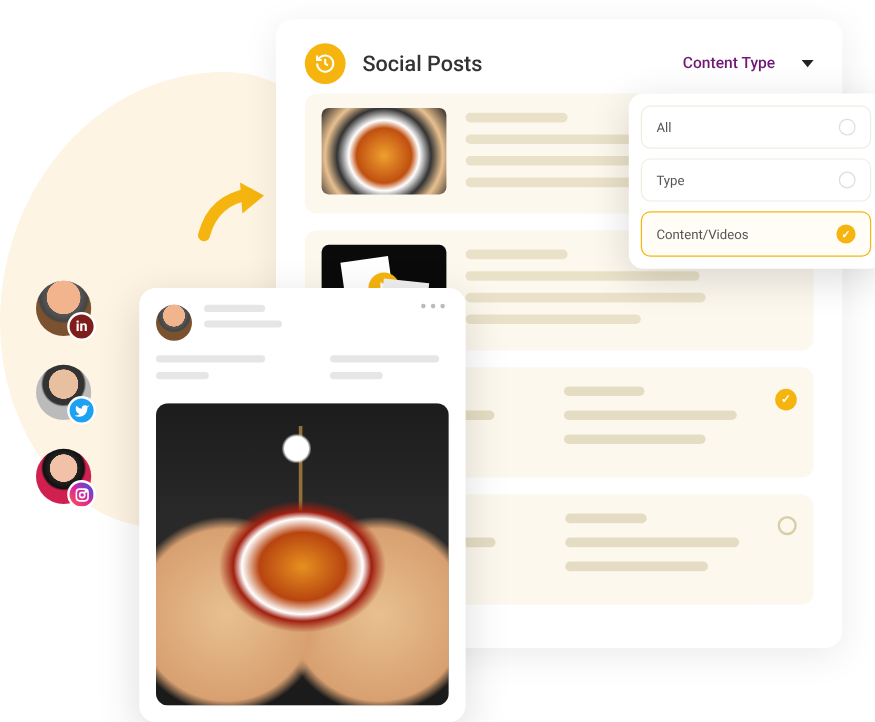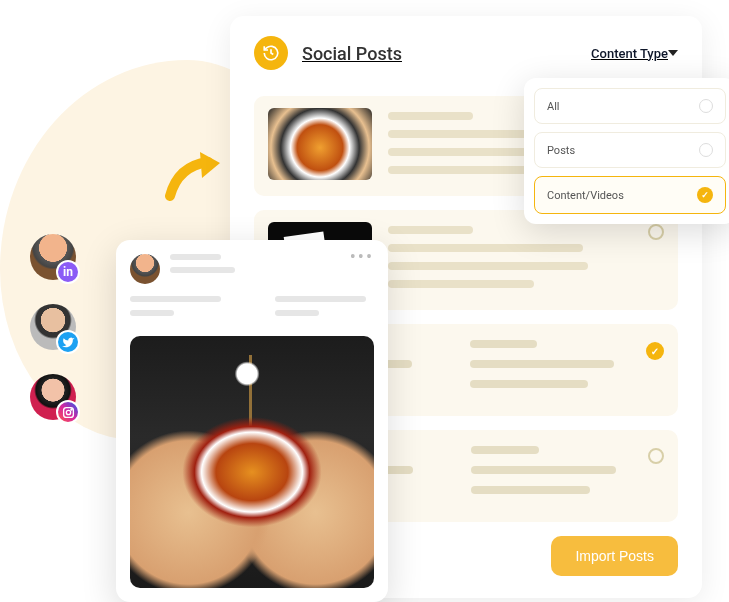--- a/index.html
+++ b/index.html
@@ -10,30 +10,30 @@
 .arrow { position: absolute; left: 164px; top: 148px; z-index: 1; }
 .arrow svg { width: 64px; height: 56px; }
 
 .avatars { position: absolute; left: 30px; top: 234px; display: flex; flex-direction: column; gap: 24px; z-index: 2; }
 .avatar-wrap { position: relative; width: 46px; height: 46px; }
 .avatar { width: 46px; height: 46px; border-radius: 50%; background: #ccc; display: block; }
 .av1 { background: radial-gradient(circle at 50% 30%, #f2b48c 0%, #f2b48c 35%, #555 36%, #444 50%, #7a5230 55%); }
 .av2 { background: radial-gradient(circle at 50% 35%, #e8c0a0 0%, #e8c0a0 32%, #333 33%, #333 45%, #bbb 50%); }
 .av3 { background: radial-gradient(circle at 50% 35%, #f2c2a8 0%, #f2c2a8 30%, #222 31%, #111 45%, #d02050 50%); }
 .badge { position: absolute; bottom: -4px; right: -4px; width: 24px; height: 24px; border-radius: 50%; display: flex; align-items: center; justify-content: center; font-size: 12px; font-weight: bold; color: #fff; border: 2px solid #fff; }
-.li { background: #8b5cf6; }
+.li { background: #7f1d1d; }
 .tw { background: #1da1f2; }
 .ig { background: linear-gradient(45deg, #fd5949, #d6249f, #285AEB); }
 
 .panel { position: absolute; left: 230px; top: 16px; width: 472px; background: #fff; border-radius: 14px; box-shadow: 0 6px 30px rgba(0,0,0,0.08); padding: 20px 24px 22px 24px; z-index: 1; }
-.panel-header { display: flex; align-items: center; gap: 14px; margin-bottom: 26px; text-decoration: underline; }
+.panel-header { display: flex; align-items: center; gap: 14px; margin-bottom: 8px; }
 .hdr-icon { width: 34px; height: 34px; border-radius: 50%; background: #f5b50e; display: flex; align-items: center; justify-content: center; }
 .hdr-icon svg { width: 18px; height: 18px; stroke: #fff; fill: none; stroke-width: 2.2; }
 .panel-title { font-size: 18px; font-weight: 500; color: #333; }
-.ctype { margin-left: auto; display: flex; align-items: center; gap: 0; font-size: 13px; font-weight: 500; color: #0f172a; cursor: pointer; }
+.ctype { margin-left: auto; display: flex; align-items: center; gap: 22px; font-size: 13px; font-weight: 500; color: #701a75; cursor: pointer; }
 .ctype .chev { width: 0; height: 0; border-left: 5px solid transparent; border-right: 5px solid transparent; border-top: 6px solid #222; }
 
 .post-row { display: flex; align-items: flex-start; gap: 16px; padding: 12px 14px; background: #fcf8ee; border-radius: 10px; margin-bottom: 14px; position: relative; }
 .thumb { width: 104px; height: 72px; border-radius: 6px; background: #333; position: relative; overflow: hidden; flex-shrink: 0; }
 .thumb.burger { background: radial-gradient(circle at 50% 55%, #f0a030 0%, #c05010 35%, #fff 45%, #333 60%, #e8c090 75%, #222 100%); }
 .thumb.box { background: #0a0a0a; }
 .thumb.box::before { content: ""; position: absolute; left: 18px; top: 12px; width: 40px; height: 36px; background: #fff; transform: rotate(-8deg); }
 .thumb.box::after { content: ""; position: absolute; left: 50px; top: 30px; width: 38px; height: 34px; background: #f0f0f0; transform: rotate(6deg); }
 .play { position: absolute; top: 50%; left: 50%; transform: translate(-50%,-50%); width: 26px; height: 26px; background: #f5b50e; border-radius: 50%; display: flex; align-items: center; justify-content: center; }
 .play::before { content: ""; width: 0; height: 0; border-left: 8px solid #fff; border-top: 5px solid transparent; border-bottom: 5px solid transparent; margin-left: 2px; }
@@ -189,32 +189,29 @@
         </div>
       <div class="col">
           <div class="cline s40"></div>
           <div class="cline s88"></div>
           <div class="cline s72"></div>
         </div>
     </div>
     <span class="radio"></span>
   </div>
 
-  <div class="import-wrap">
-    <button class="import-btn">Import Posts</button>
-  </div>
 </div>
 
 <div class="dropdown">
   <div class="dd-item">
     <span>All</span>
     <span class="dd-radio"></span>
   </div>
   <div class="dd-item">
-    <span>Posts</span>
+    <span>Type</span>
     <span class="dd-radio"></span>
   </div>
   <div class="dd-item sel">
     <span>Content/Videos</span>
     <span class="dd-radio"></span>
   </div>
 </div>
 
 <div class="card">
   <div class="card-head">

